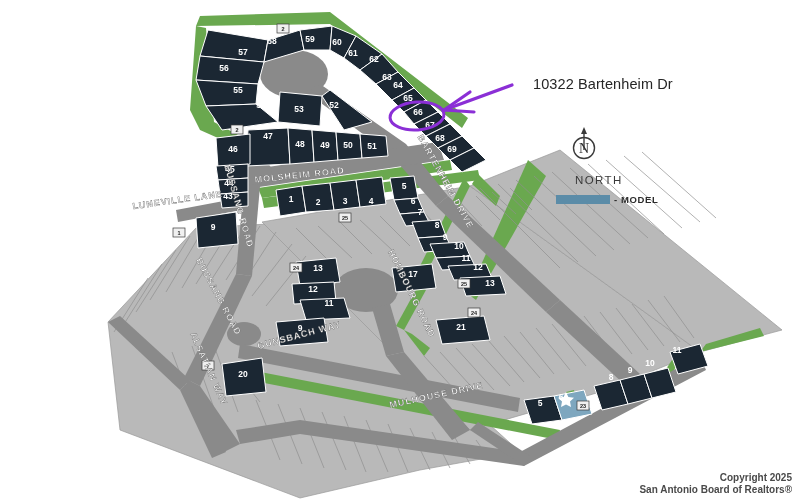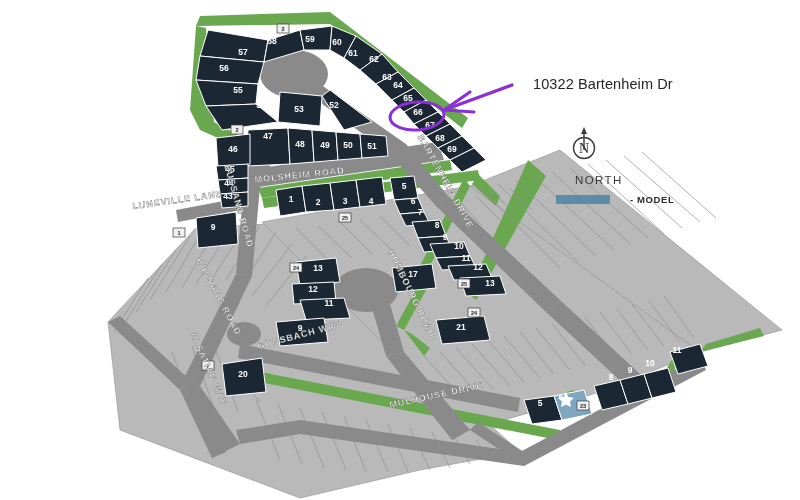--- a/index.html
+++ b/index.html
@@ -11,21 +11,21 @@
     position:absolute;left:533px;top:76px;
     font-family:"Liberation Sans",sans-serif;
     font-size:14.5px;color:#262626;letter-spacing:.1px;white-space:nowrap;
   }
   .compass{position:absolute;left:556px;top:126px;width:120px;}
   .compass-north{
     font-family:"Liberation Sans",sans-serif;font-size:11.5px;
     color:#3a3a3a;letter-spacing:1.4px;text-align:left;
     margin:8px;padding-left:11px;
   }
-  .legend-row{display:flex;align-items:center;gap:20px;margin-top:3px;}
+  .legend-row{display:flex;align-items:center;gap:4px;margin-top:3px;}
   .legend-swatch{width:54px;height:9px;background:#5b8ca8;display:block;}
   .legend-text{font-family:"Liberation Sans",sans-serif;font-size:9.5px;
     font-weight:bold;color:#2c2c2c;letter-spacing:.6px;}
   .copyright{
     position:absolute;right:8px;bottom:4px;text-align:right;
     font-family:"Liberation Sans",sans-serif;font-size:10px;
     font-weight:bold;color:#4a4a4a;line-height:12px;
   }
   .copyright span{display:block;}
 </style>
@@ -370,14 +370,18 @@
       <circle cx="28" cy="22" r="10.5" fill="none" stroke="#3a3a3a" stroke-width="1.4"></circle>
       <text x="28" y="27" text-anchor="middle" font-family="Liberation Serif, serif" font-size="14" fill="#2c2c2c">N</text>
     </svg>
     <div class="compass-north">NORTH</div>
     <div class="legend-row">
       <span class="legend-swatch"></span>
       <span class="legend-text">- MODEL</span>
     </div>
   </div>
 
+  <div class="copyright">
+    <span>Copyright 2025</span>
+    <span>San Antonio Board of Realtors®</span>
+  </div>
 
 </div>
 
 </body></html>

